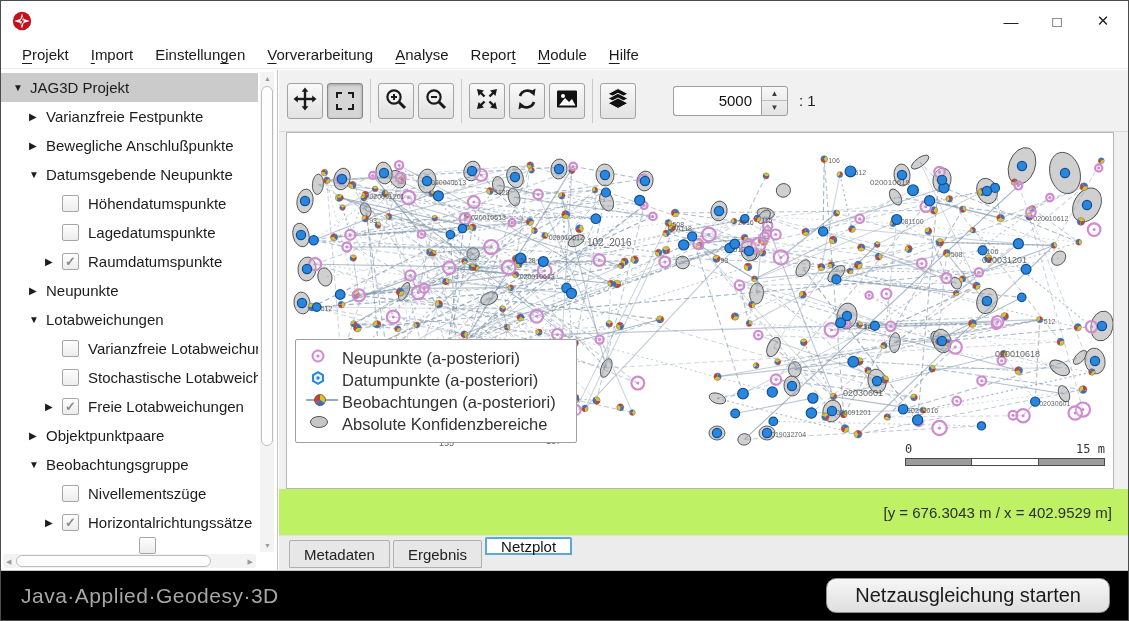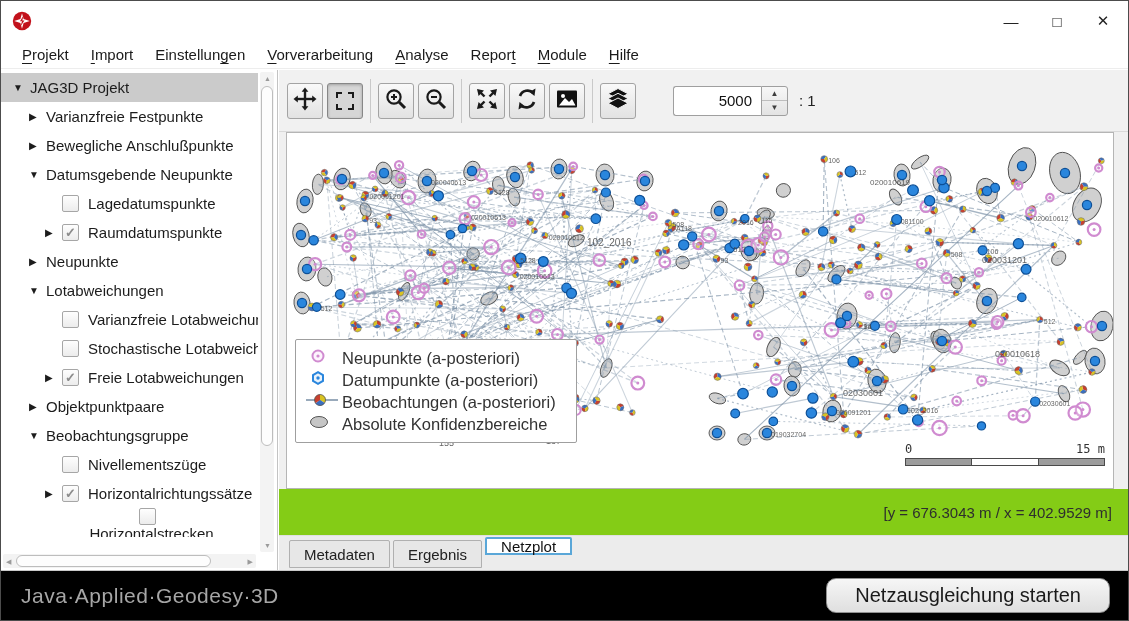--- a/index.html
+++ b/index.html
@@ -55,21 +55,21 @@
   .netsvg{position:absolute;left:0;top:0;}
   .legend{position:absolute;left:8px;top:206px;width:282px;background:#fff;border:1px solid #9f9f9f;border-radius:2px;padding:7px 10px;}
   .legend-row{display:flex;align-items:center;height:22px;font-size:16.5px;color:#333;}
   .legend-sym{width:36px;flex:0 0 auto;}
   .scalebar{position:absolute;right:8px;bottom:22px;width:200px;}
   .scalebar .nums{display:flex;justify-content:space-between;font-family:"DejaVu Sans Mono",monospace;font-size:12px;color:#333;margin-bottom:2px;}
   .scalebar .bar{height:8px;border:1px solid #4a4a4a;display:flex;}
   .scalebar .seg{flex:1;}
   .seg.g{background:#9c9c9c;} .seg.w{background:#fff;border-left:1px solid #4a4a4a;border-right:1px solid #4a4a4a;}
 
-  .coordstrip{position:absolute;left:0;right:0;top:419px;height:46px;background:#84cc16;display:flex;align-items:center;justify-content:flex-end;padding-right:16px;font-size:15px;color:#2e2e2e;}
+  .coordstrip{position:absolute;left:0;right:0;top:419px;height:46px;background:#bef264;display:flex;align-items:center;justify-content:flex-end;padding-right:16px;font-size:15px;color:#2e2e2e;}
 
   .tabbar{position:absolute;left:0;right:0;top:465px;height:38px;background:#ececec;display:flex;align-items:flex-start;padding-left:10px;border-top:1px solid #e0e0e0;}
   .tab{height:28px;margin-top:4px;margin-right:3px;padding:0 14px;display:flex;align-items:center;font-size:15px;color:#222;background:#e7e7e7;border:1px solid #b0b0b0;border-radius:2px 2px 0 0;}
   .tab.active{height:18px;margin-top:1px;background:#fff;border:2px solid #5aa7d8;color:#111;}
 
   
   .statusbar{position:absolute;left:0;right:0;bottom:0;height:50px;background:#000000;border-top:1px solid #c9c9c9;display:flex;align-items:center;}
   .brand{margin-left:20px;font-size:21px;color:#a6a6a6;letter-spacing:.5px;}
   .action-btn{margin-left:auto;margin-right:18px;padding:5px 28px;font-size:20px;color:#1a1a1a;background:linear-gradient(#f6f6f6,#dfdfdf);border:1px solid #8f8f8f;border-radius:10px;font-family:"Liberation Sans",sans-serif;}
 </style>
@@ -114,20 +114,25 @@
             <span class="tw-arrow">▶</span>
             <span class="tw-label">Varianzfreie Festpunkte</span>
           </div>
           <div class="tree-row" style="padding-left: 28px;">
             <span class="tw-arrow">▶</span>
             <span class="tw-label">Bewegliche Anschlußpunkte</span>
           </div>
           <div class="tree-row" style="padding-left: 28px;">
             <span class="tw-arrow">▼</span>
             <span class="tw-label">Datumsgebende Neupunkte</span>
+          </div>
+          <div class="tree-row" style="padding-left: 44px;">
+            <span class="tw-arrow"></span>
+            <span class="tw-check"></span>
+            <span class="tw-label">Höhendatumspunkte</span>
           </div>
           <div class="tree-row" style="padding-left: 44px;">
             <span class="tw-arrow"></span>
             <span class="tw-check"></span>
             <span class="tw-label">Lagedatumspunkte</span>
           </div>
           <div class="tree-row" style="padding-left: 44px;">
             <span class="tw-arrow">▶</span>
             <span class="tw-check">✓</span>
             <span class="tw-label">Raumdatumspunkte</span>

